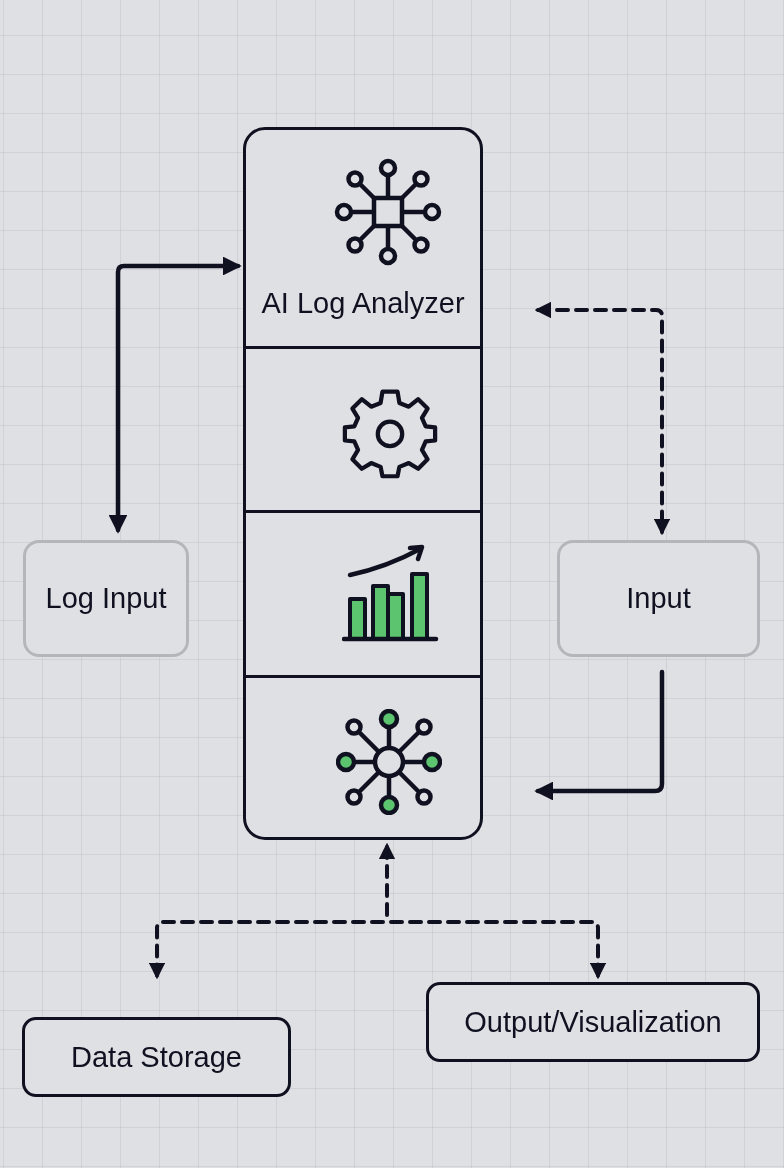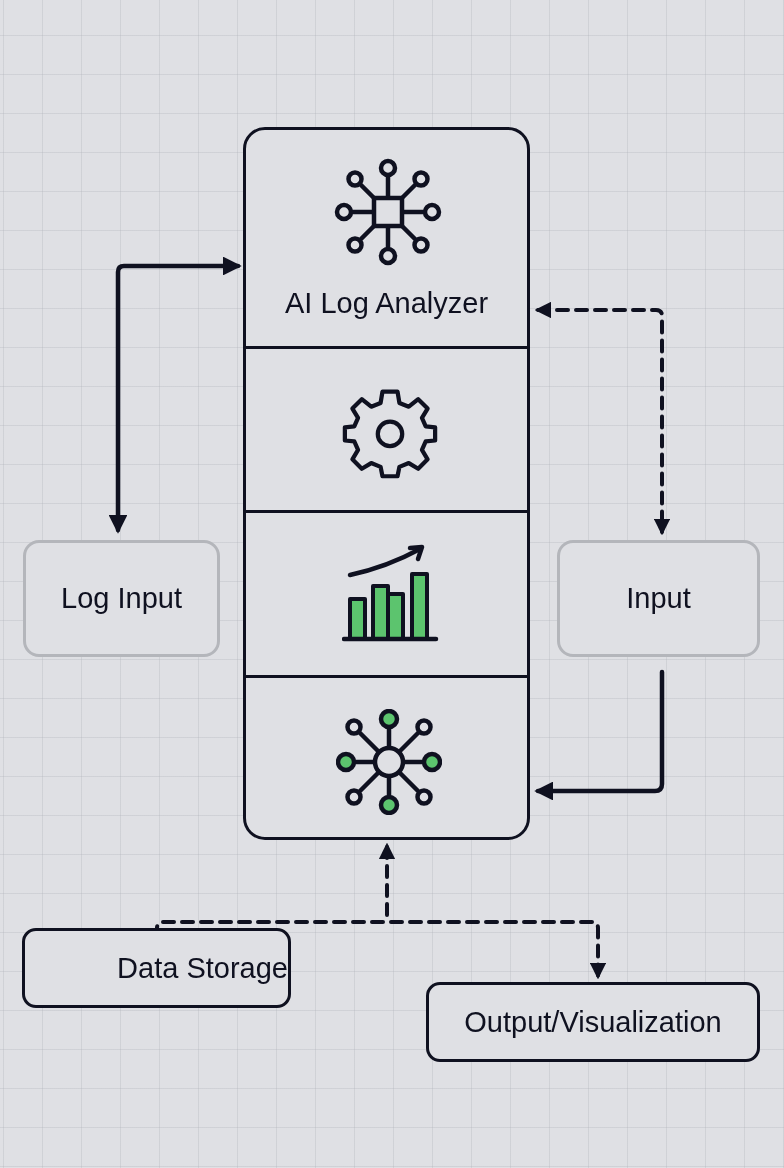--- a/index.html
+++ b/index.html
@@ -15,21 +15,21 @@
       color:#0f1120;
     }
     .box {
       position:absolute; box-sizing:border-box;
       display:flex; align-items:center; justify-content:center; text-align:center;
       font-size:29px; line-height:1.25;
     }
     .box.light { border:3px solid #b4b6bb; border-radius:16px; background:#dfe0e4; }
     .box.dark { border:3px solid #0f1120; border-radius:14px; background:#dfe0e4; }
     .stack {
-      position:absolute; left:243px; top:127px; width:287px; height:713px;
+      position:absolute; left:243px; top:127px; width:240px; height:713px;
       box-sizing:border-box; border:3px solid #0f1120; border-radius:22px;
       background:#dfe0e4; overflow:hidden;
     }
     .section { position:absolute; left:0; right:0; box-sizing:border-box; }
     .divider { position:absolute; left:0; right:0; height:3px; background:#0f1120; }
     .stack-title {
       position:absolute; left:0; right:0; top:157px; text-align:center;
       font-size:29px;
     }
     svg.overlay { position:absolute; left:0; top:0; pointer-events:none; }
@@ -127,27 +127,27 @@
         <circle cx="96" cy="53" r="8" fill="#5cc46e"></circle>
         <circle cx="18" cy="18" r="6.5" fill="#dfe0e4"></circle>
         <circle cx="88" cy="18" r="6.5" fill="#dfe0e4"></circle>
         <circle cx="18" cy="88" r="6.5" fill="#dfe0e4"></circle>
         <circle cx="88" cy="88" r="6.5" fill="#dfe0e4"></circle>
       </g>
     </svg>
   </div>
 </div>
 
-<div class="box light" style="left:23px;top:540px;width:197px;height:117px;">
+<div class="box light" style="left:23px;top:540px;width:166px;height:117px;">
   <span>Log Input</span>
 </div>
 
 <div class="box light" style="left:557px;top:540px;width:203px;height:117px;flex-direction:column;">
   <span>Input</span>
 </div>
 
-<div class="box dark" style="left:22px;top:928px;width:269px;height:80px;justify-content:flex-end;">
+<div class="box dark" style="left:22px;top:1017px;width:269px;height:80px;">
   <span>Data Storage</span>
 </div>
 
 <div class="box dark" style="left:426px;top:982px;width:334px;height:80px;">
   <span>Output/Visualization</span>
 </div>
 
 </body></html>

